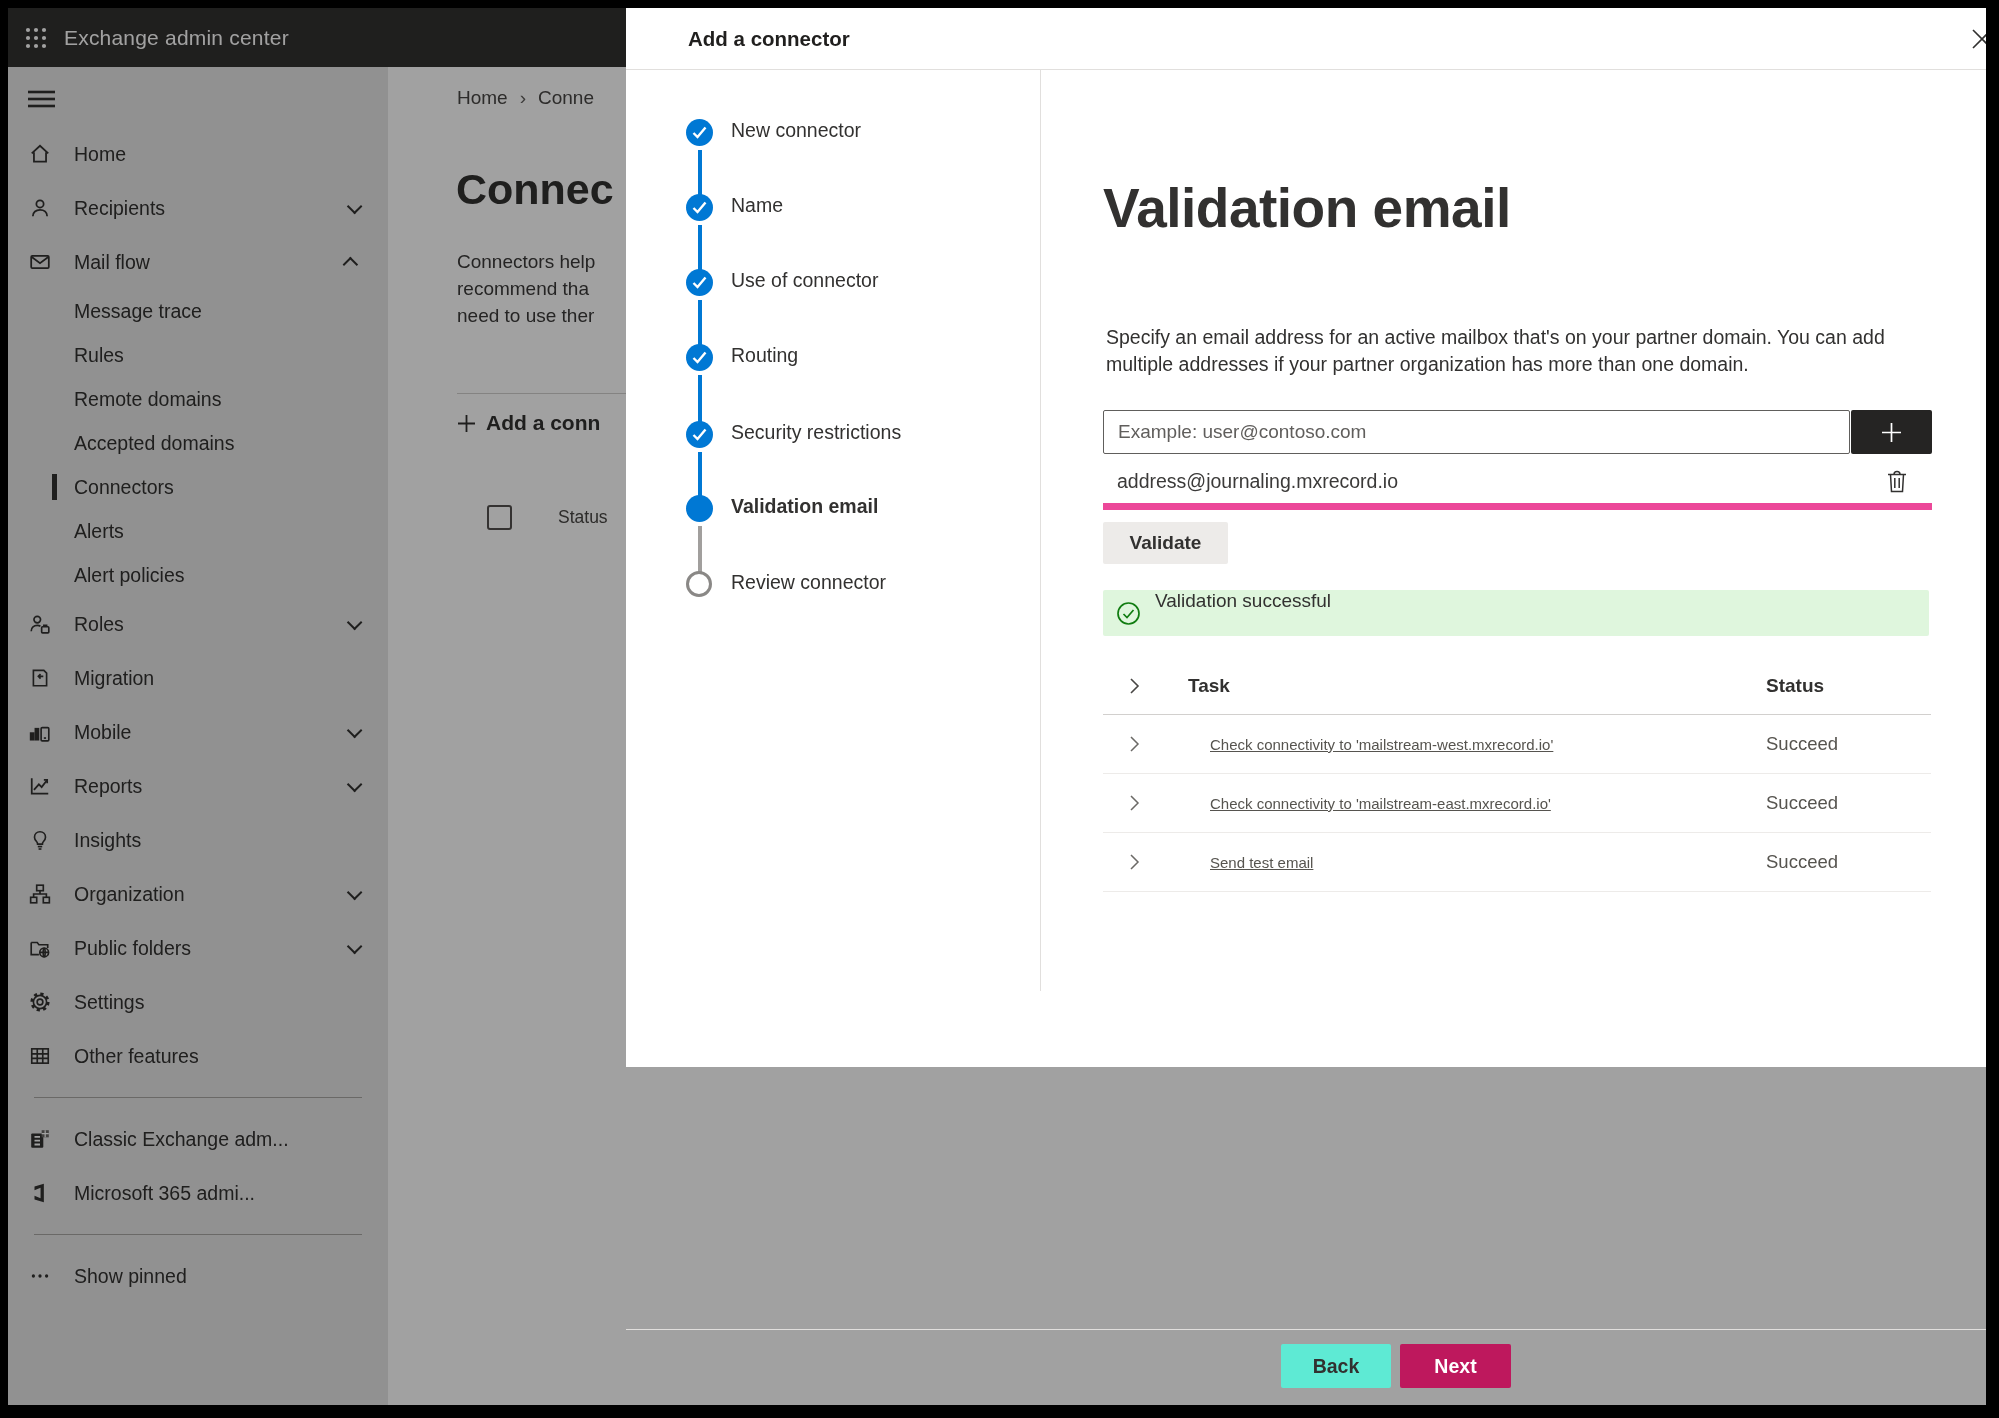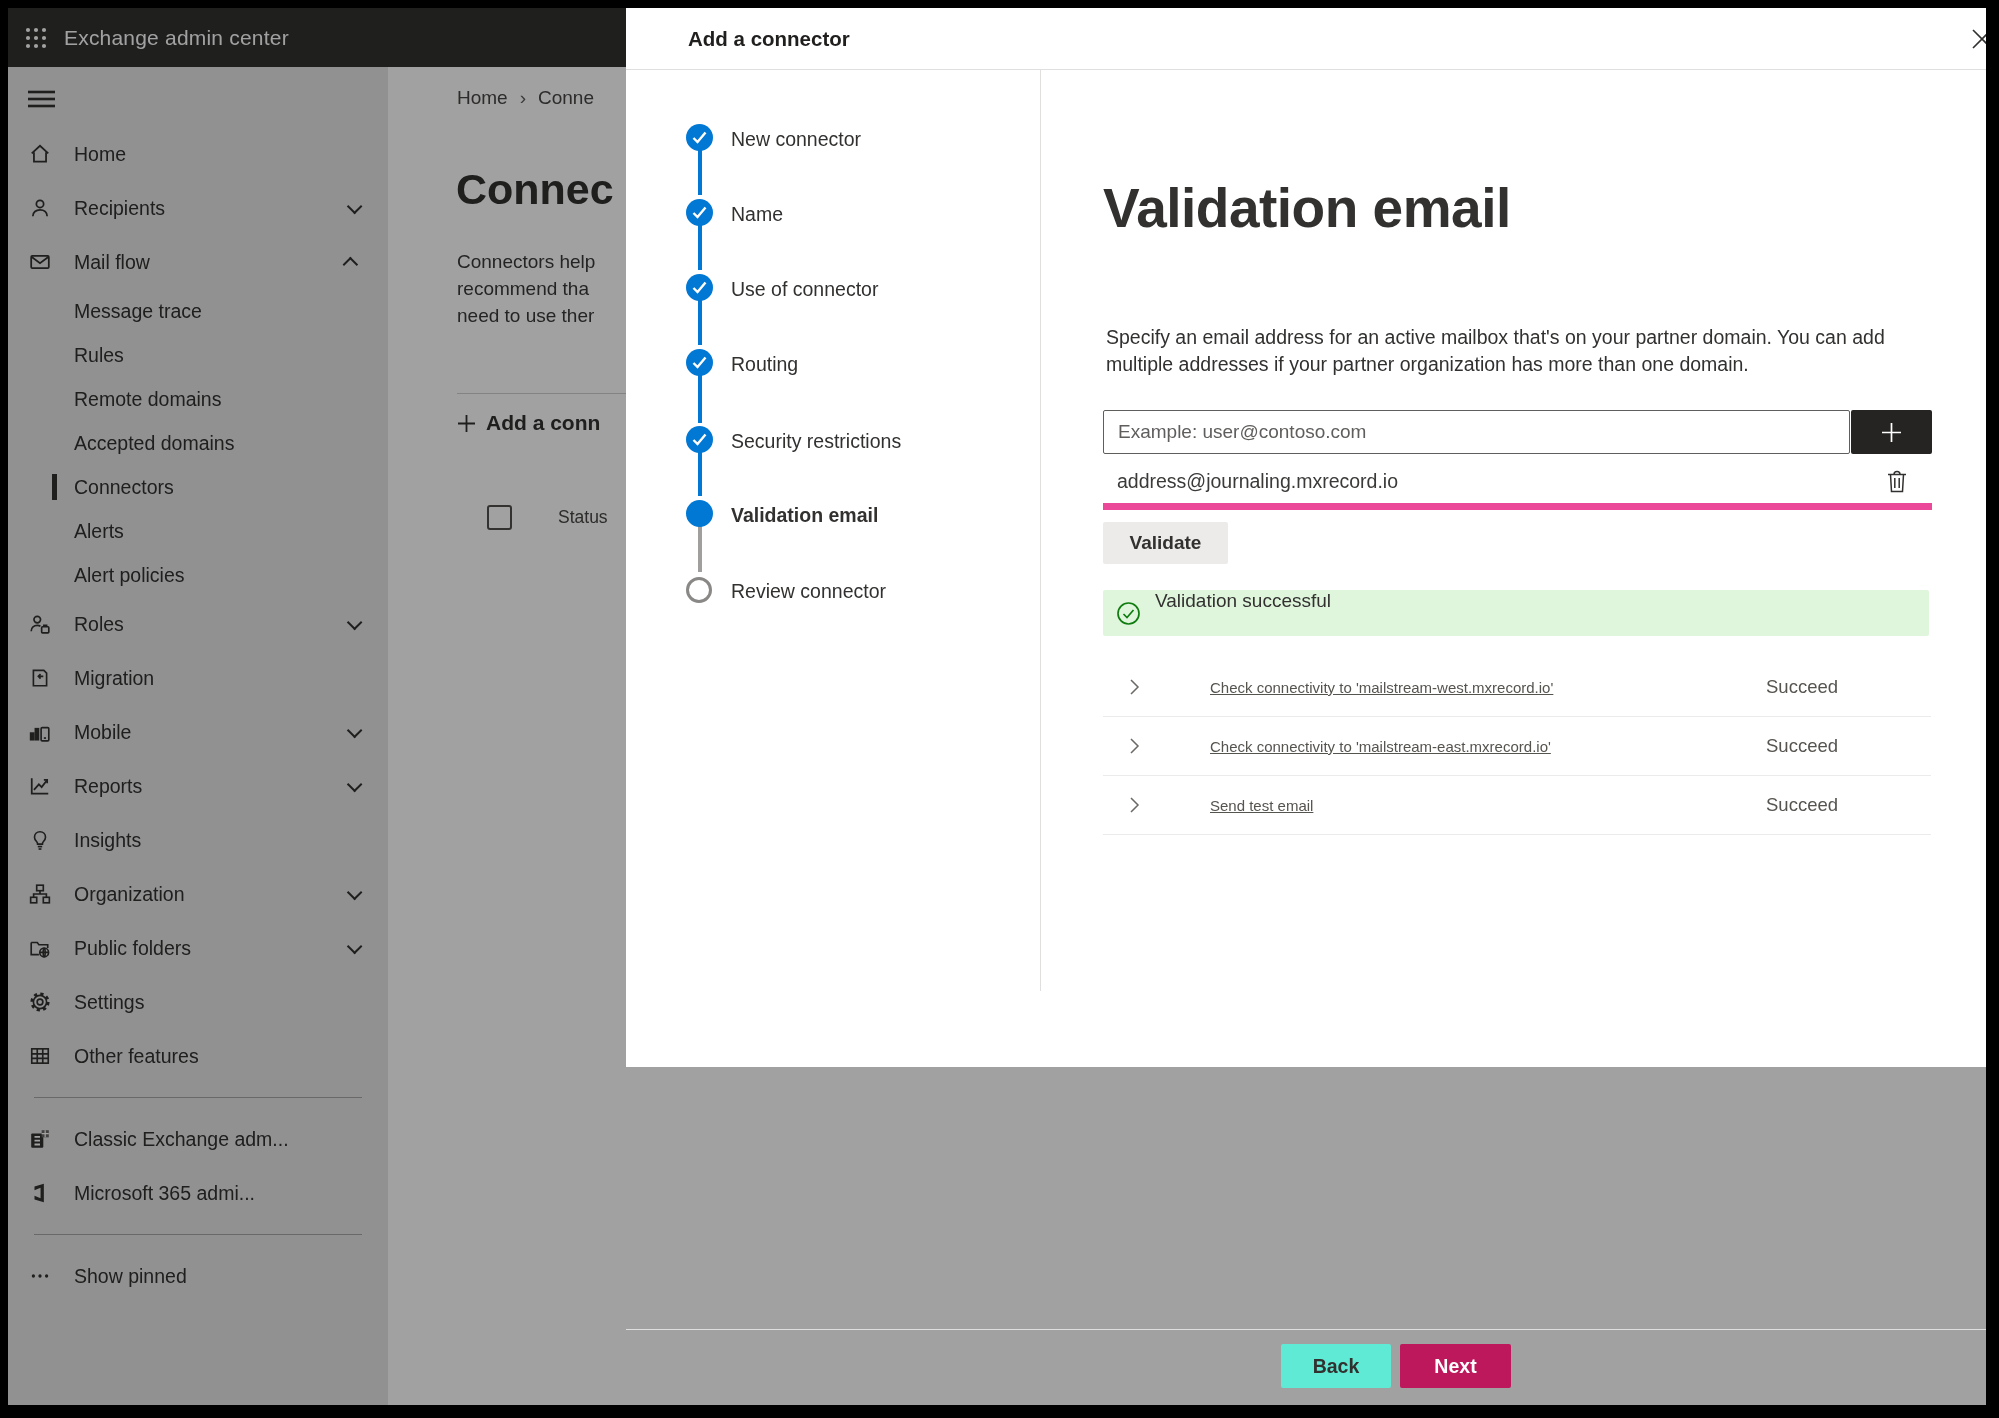--- a/index.html
+++ b/index.html
@@ -43,21 +43,21 @@
   .scrim{position:absolute;inset:0;background:rgba(0,0,0,0.37);z-index:5;}
 
   
   .modal{position:absolute;left:618px;top:0;width:1391px;height:1059px;background:#ffffff;z-index:10;}
   .modal-header{position:absolute;left:0;top:0;right:0;height:62px;border-bottom:1px solid #e1dfdd;display:flex;align-items:center;}
   .modal-title{margin-left:62px;font-size:20.5px;font-weight:700;color:#201f1e;}
   .modal-close{position:absolute;right:16px;top:12px;width:38px;height:38px;display:flex;align-items:center;justify-content:center;cursor:pointer;}
 
   
   .steps-col{position:absolute;left:0;top:62px;width:415px;bottom:76px;border-right:1px solid #e1dfdd;}
-  .step{position:absolute;left:0;display:flex;align-items:flex-end;height:32px;transform:translateY(-16px);}
+  .step{position:absolute;left:0;display:flex;align-items:flex-start;height:32px;transform:translateY(-16px);}
   .step-circle{position:absolute;left:60px;width:27px;height:27px;border-radius:50%;display:flex;align-items:center;justify-content:center;}
   .step-circle.completed,.step-circle.current{background:#0078d4;}
   .step-circle.upcoming{background:#fff;border:3px solid #8a8886;width:26px;height:26px;}
   .step-label{margin-left:105px;font-size:19.5px;color:#323130;white-space:nowrap;}
   .step.current .step-label{font-weight:700;}
   .step-line{position:absolute;left:72px;width:3.5px;}
   .step-line.blue{background:#0078d4;}
   .step-line.gray{background:#a19f9d;}
 
   
@@ -452,20 +452,29 @@
       <span class="banner-icon">
         <svg width="25" height="25" viewBox="0 0 25 25" fill="none">
               <circle cx="12.5" cy="12.5" r="10.5" stroke="#107c10" stroke-width="1.7"></circle>
               <path d="M7.5 13 L11 16.5 L17.5 9" stroke="#107c10" stroke-width="1.7"></path>
             </svg>
       </span>
       <span class="banner-text">Validation successful</span>
     </div>
 
     <div class="vtable">
+      <div class="vt-header">
+        <span class="vt-chev">
+              <svg width="11" height="18" viewBox="0 0 11 18" fill="none" stroke="#484644" stroke-width="1.6">
+                <path d="M2 2 L9 9 L2 16"></path>
+              </svg>
+            </span>
+        <span class="vt-task-h">Task</span>
+        <span class="vt-status-h">Status</span>
+      </div>
       <div class="vt-row">
         <span class="vt-chev">
               <svg width="11" height="18" viewBox="0 0 11 18" fill="none" stroke="#6b6966" stroke-width="1.5">
                 <path d="M2 2 L9 9 L2 16"></path>
               </svg>
             </span>
         <span class="vt-task">Check connectivity to 'mailstream-west.mxrecord.io'</span>
         <span class="vt-status">Succeed</span>
       </div>
       <div class="vt-row">

